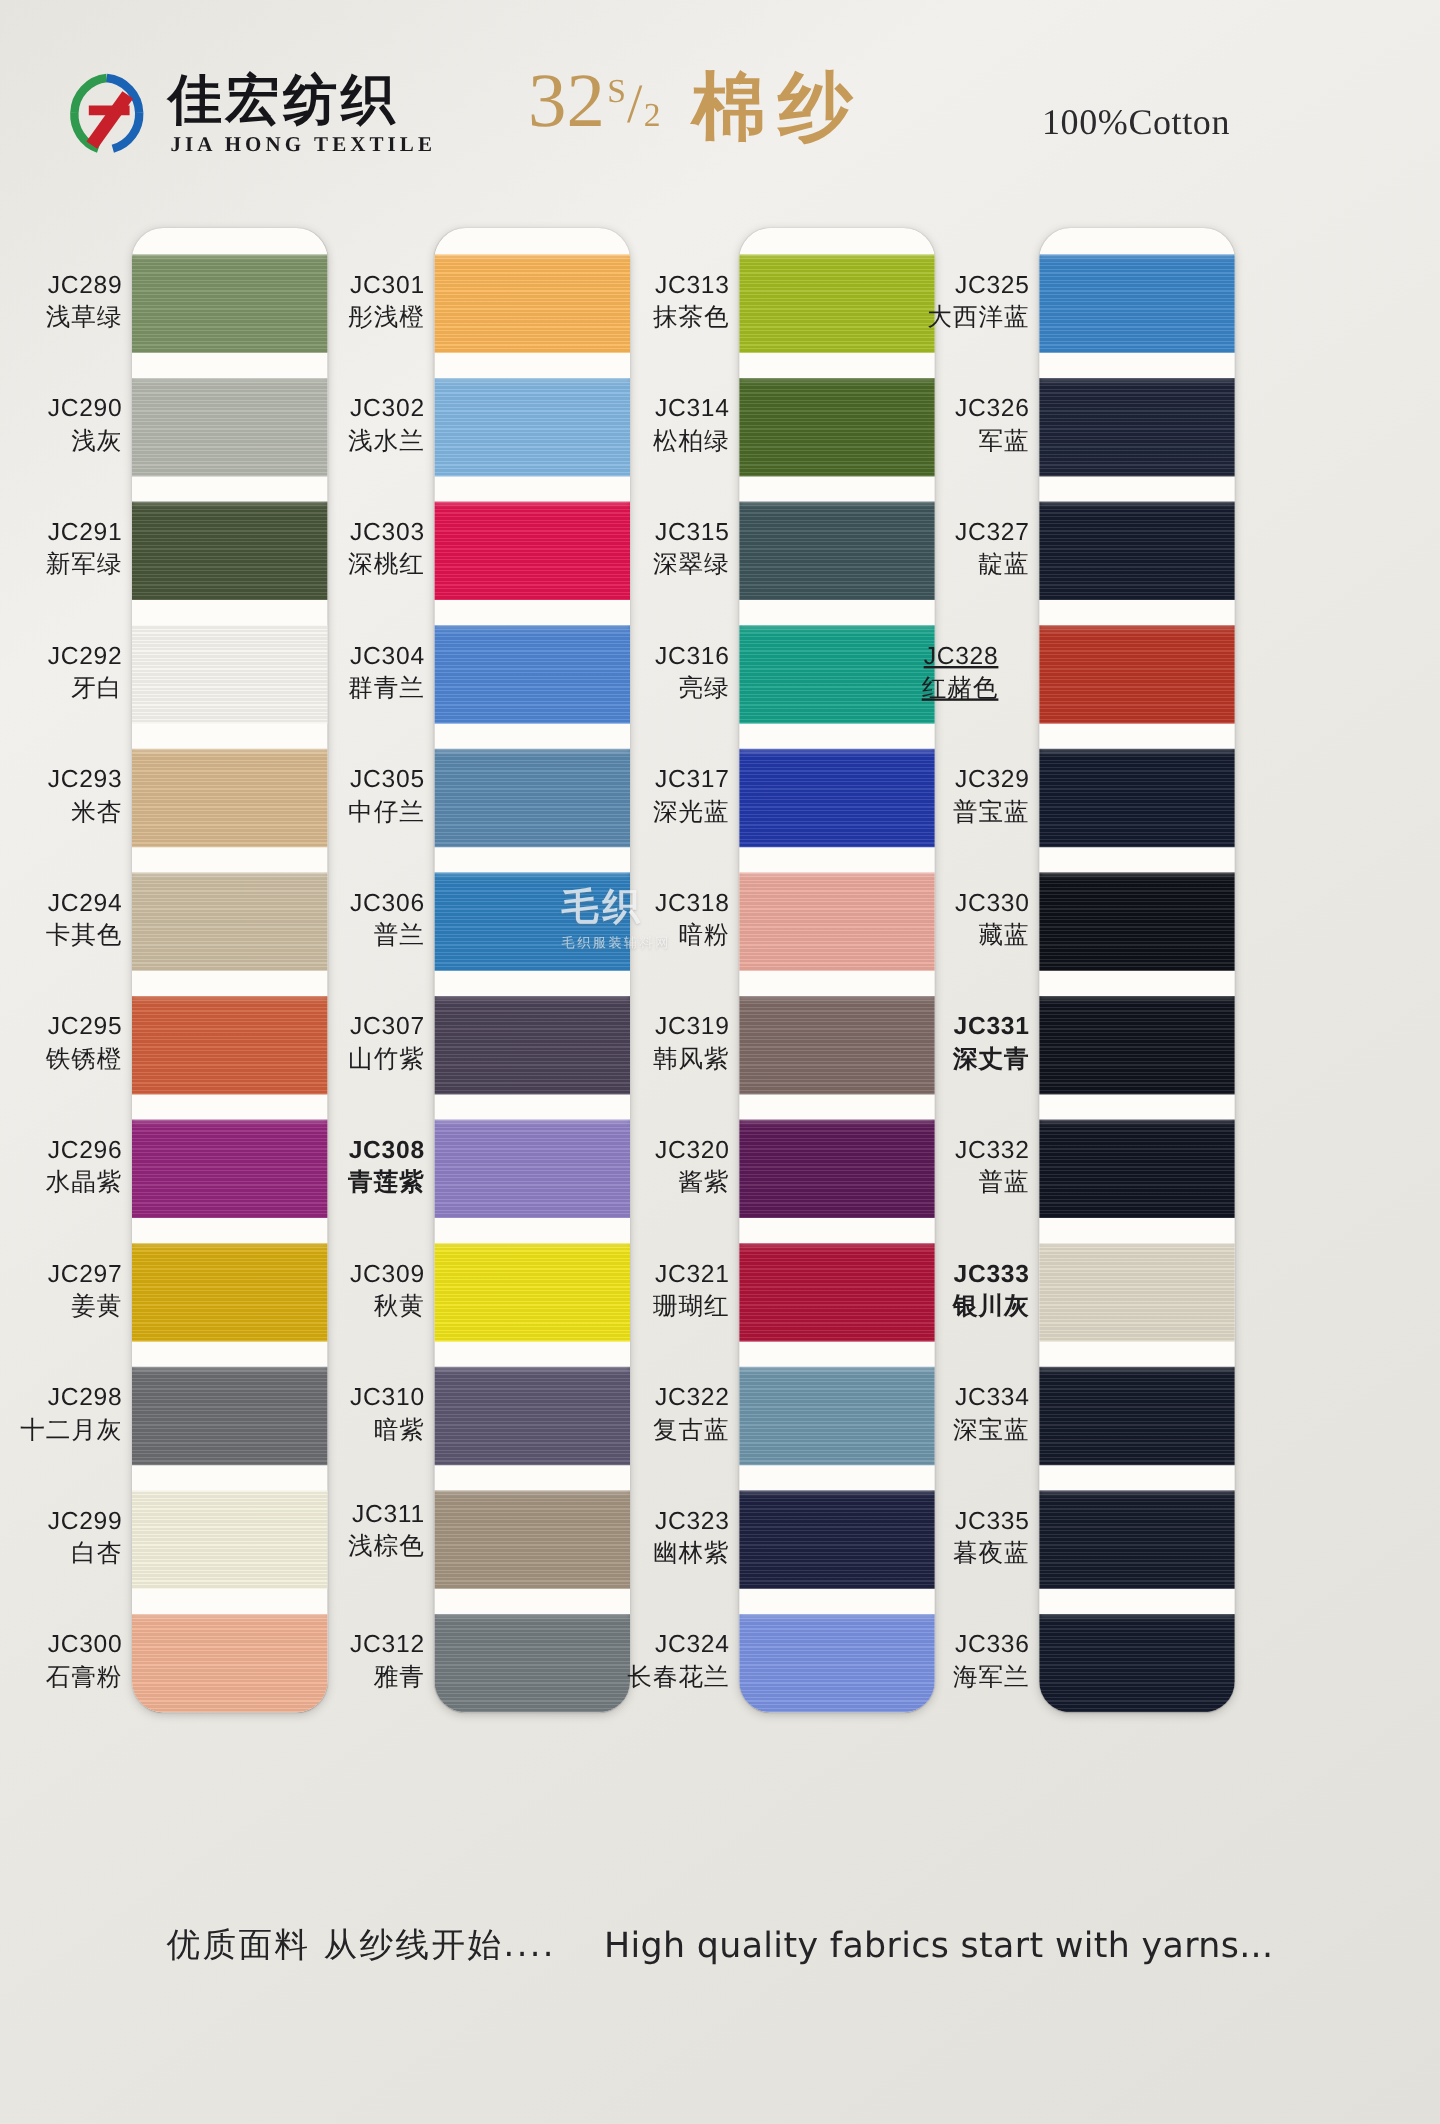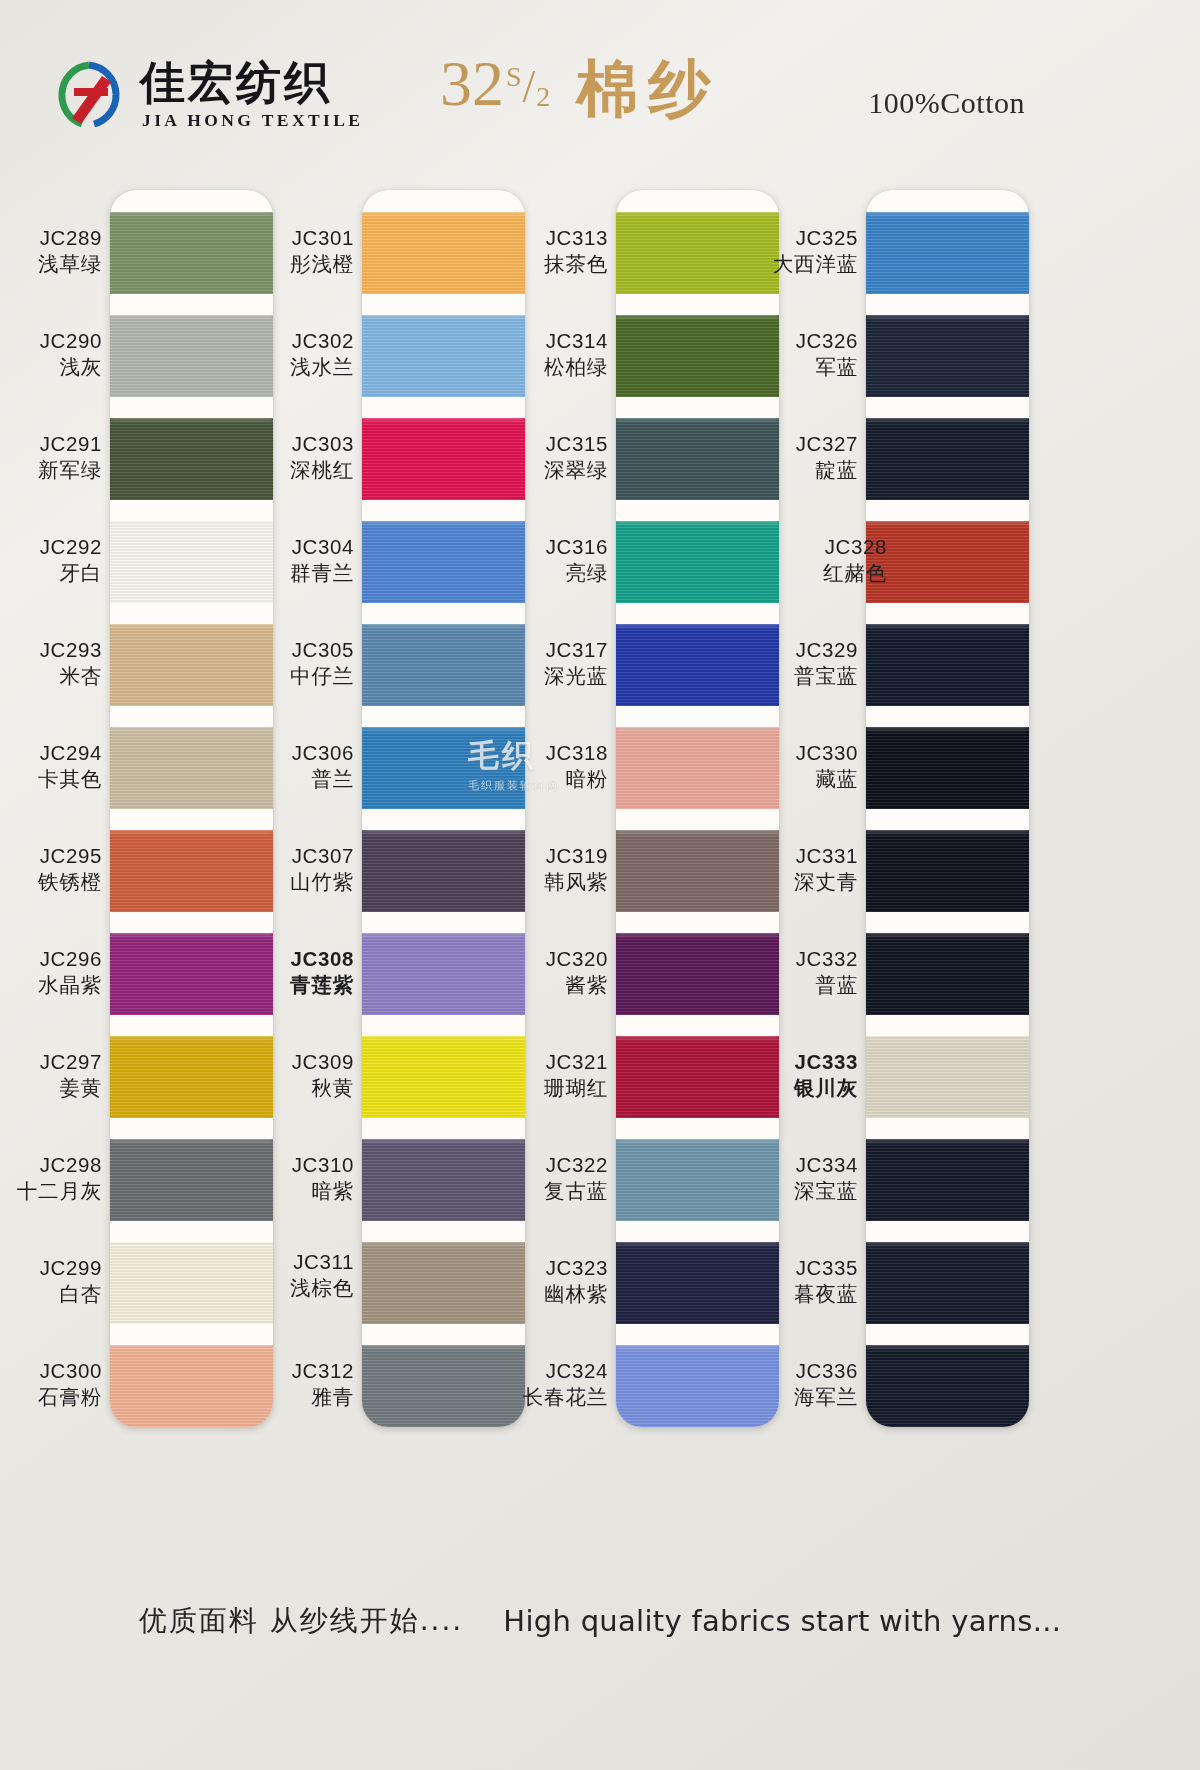--- a/index.html
+++ b/index.html
@@ -385,33 +385,33 @@
     <span class="name">大西洋蓝</span>
   </div>
 <div class="label lbl-left" style="left: 738px; top: 328px;">
     <span class="code">JC326</span>
     <span class="name">军蓝</span>
   </div>
 <div class="label lbl-left" style="left: 738px; top: 431px;">
     <span class="code">JC327</span>
     <span class="name">靛蓝</span>
   </div>
-<div class="label lbl-left" style="left: 767px; top: 534px;">
+<div class="label lbl-left" style="left: 712px; top: 534px; text-decoration: underline;">
     <span class="code">JC328</span>
     <span class="name">红赭色</span>
   </div>
 <div class="label lbl-left" style="left: 738px; top: 637px;">
     <span class="code">JC329</span>
     <span class="name">普宝蓝</span>
   </div>
 <div class="label lbl-left" style="left: 738px; top: 740px;">
     <span class="code">JC330</span>
     <span class="name">藏蓝</span>
   </div>
-<div class="label lbl-left" style="left: 738px; top: 843px;">
+<div class="label lbl-left" style="left: 738px; top: 843px; font-weight: bold;">
     <span class="code">JC331</span>
     <span class="name">深丈青</span>
   </div>
 <div class="label lbl-left" style="left: 738px; top: 946px;">
     <span class="code">JC332</span>
     <span class="name">普蓝</span>
   </div>
 <div class="label lbl-left" style="left: 738px; top: 1049px; font-weight: bold;">
     <span class="code">JC333</span>
     <span class="name">银川灰</span>

